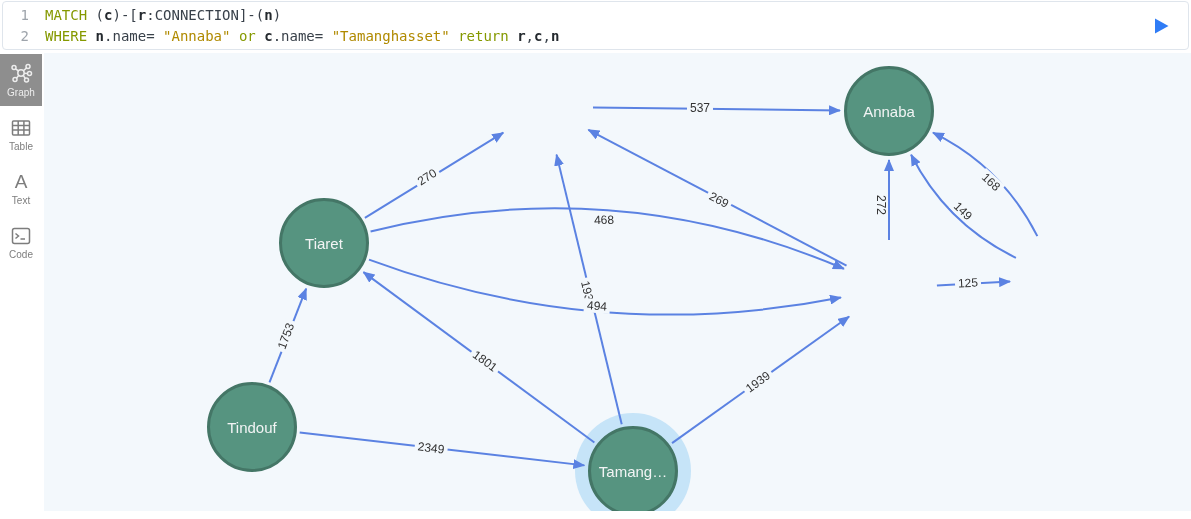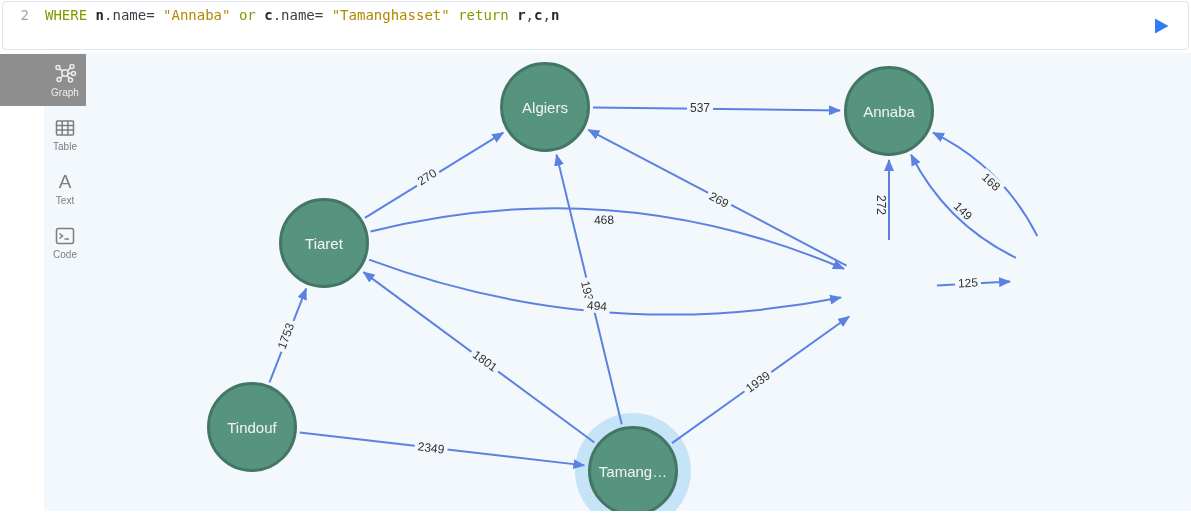--- a/index.html
+++ b/index.html
@@ -17,21 +17,21 @@
   .tok-str{color:var(--syntax-string);}
   .tok-var{color:var(--syntax-var);font-weight:700;}
   .tok-pl{color:var(--syntax-plain);}
   .play-btn{position:absolute;right:16px;top:13px;width:22px;height:22px;cursor:pointer;
             display:flex;align-items:center;justify-content:center;background:transparent;border:none;padding:0;}
 
   
   .frame{position:absolute;left:0;right:0;top:52px;bottom:0;background:#fff;}
   .sidebar{position:absolute;left:0;top:0;bottom:0;width:44px;background:#fff;z-index:5;}
   .tab{width:42px;height:52px;margin-top:2px;display:flex;flex-direction:column;align-items:center;
-       justify-content:center;gap:3px;color:#7d7d7d;cursor:pointer;padding-left:44px;}
+       justify-content:center;gap:3px;color:#7d7d7d;cursor:pointer;}
   .tab .tab-label{font-size:10px;line-height:10px;}
   .tab.active{background:var(--tab-active-bg);color:#ededed;}
   .tab svg{display:block;}
 
   .canvas{position:absolute;left:44px;right:0;top:1px;bottom:8px;background:var(--canvas-bg);overflow:hidden;}
   .graph-layer{position:absolute;left:-44px;top:-53px;width:1191px;height:519px;}
   .graph-layer > svg{position:absolute;left:0;top:0;z-index:2;}
   .halo{position:absolute;border-radius:50%;background:var(--halo);z-index:1;}
   .gnode{position:absolute;width:84px;height:84px;border-radius:50%;
          background:var(--node-fill);border:3px solid var(--node-border);
@@ -41,20 +41,21 @@
           background:var(--canvas-bg);padding:0 3px;white-space:nowrap;cursor:pointer;}
   .frame-bottom{position:absolute;left:0;right:0;bottom:0;height:8px;background:#fff;z-index:6;}
 </style>
 </head>
 <body>
 
 <div id="app">
 
   <div class="editor">
     <div class="editor-lines" id="editor-lines">
+        <div class="code-line"><span class="line-no">1</span><span class="tok-kw">MATCH</span><span class="tok-pl"> </span><span class="tok-pl">(</span><span class="tok-var">c</span><span class="tok-pl">)-[</span><span class="tok-var">r</span><span class="tok-pl">:CONNECTION</span><span class="tok-pl">]-(</span><span class="tok-var">n</span><span class="tok-pl">)</span></div>
         <div class="code-line"><span class="line-no">2</span><span class="tok-kw">WHERE</span><span class="tok-pl"> </span><span class="tok-var">n</span><span class="tok-pl">.name= </span><span class="tok-str">"Annaba"</span><span class="tok-pl"> </span><span class="tok-kw">or</span><span class="tok-pl"> </span><span class="tok-var">c</span><span class="tok-pl">.name= </span><span class="tok-str">"Tamanghasset"</span><span class="tok-pl"> </span><span class="tok-kw">return</span><span class="tok-pl"> </span><span class="tok-var">r</span><span class="tok-pl">,</span><span class="tok-var">c</span><span class="tok-pl">,</span><span class="tok-var">n</span></div>
       </div>
     <button class="play-btn">
       <svg width="18" height="18" viewBox="0 0 18 18">
         <polygon points="3,1.5 16.5,9 3,16.5" class="play-shape" fill="#2f7cf6"></polygon>
       </svg>
     </button>
   </div>
 
   <div class="frame">
@@ -123,21 +124,20 @@
             <path d="M369.01351897624033,259.6668266138354 Q600.1484322839663,345.24746132353454 840.9348883737827,297.526019334395" fill="none" stroke="#5b82e2" stroke-width="2" marker-end="url(#arrow)"></path>
             <path d="M889,240 L889,160" fill="none" stroke="#5b82e2" stroke-width="2" marker-end="url(#arrow)"></path>
             <path d="M1015.9148159228499,257.8418594144455 Q945.8835835169375,223.45113572690852 911.117910947919,154.72411251586388" fill="none" stroke="#5b82e2" stroke-width="2" marker-end="url(#arrow)"></path>
             <path d="M1037.3334749897936,236.1682163109905 Q1002.1164164830625,166.54886427309148 932.9827920787574,132.59893518108692" fill="none" stroke="#5b82e2" stroke-width="2" marker-end="url(#arrow)"></path>
             <path d="M936.9328746337333,285.462377225273 L1010.0685238113973,281.5904899158672" fill="none" stroke="#5b82e2" stroke-width="2" marker-end="url(#arrow)"></path>
             <path d="M269.4911687318646,382.30034657412386 L306.1444319195549,288.6308962055819" fill="none" stroke="#5b82e2" stroke-width="2" marker-end="url(#arrow)"></path>
             <path d="M594.3761786874993,442.50086971116457 L363.4284842565111,272.0928621698529" fill="none" stroke="#5b82e2" stroke-width="2" marker-end="url(#arrow)"></path>
             <path d="M672.0488975503664,443.08613964173026 L849.1375837506675,316.49539911573373" fill="none" stroke="#5b82e2" stroke-width="2" marker-end="url(#arrow)"></path>
             <path d="M299.6830805723112,432.5067074676685 L584.3235219157656,465.37856946008844" fill="none" stroke="#5b82e2" stroke-width="2" marker-end="url(#arrow)"></path>
           </svg>
-          <div class="gnode" style="left: 500px; top: 62px;">Algiers</div>
           <div class="gnode" style="left: 279px; top: 198px;">Tiaret</div>
           <div class="gnode" style="left: 844px; top: 66px;">Annaba</div>
           <div class="gnode" style="left: 207px; top: 382px;">Tindouf</div>
           <div class="gnode" style="left: 588px; top: 426px;">Tamang…</div>
           <div class="elabel" style="left: 700px; top: 108px; transform: translate(-50%, -50%) rotate(0deg);">537</div>
           <div class="elabel" style="left: 427px; top: 177px; transform: translate(-50%, -50%) rotate(-32deg);">270</div>
           <div class="elabel" style="left: 719px; top: 200px; transform: translate(-50%, -50%) rotate(28deg);">269</div>
           <div class="elabel" style="left: 588px; top: 294px; transform: translate(-50%, -50%) rotate(77deg);">1934</div>
           <div class="elabel" style="left: 604px; top: 220px; transform: translate(-50%, -50%) rotate(-2deg);">468</div>
           <div class="elabel" style="left: 597px; top: 306px; transform: translate(-50%, -50%) rotate(4deg);">494</div>

